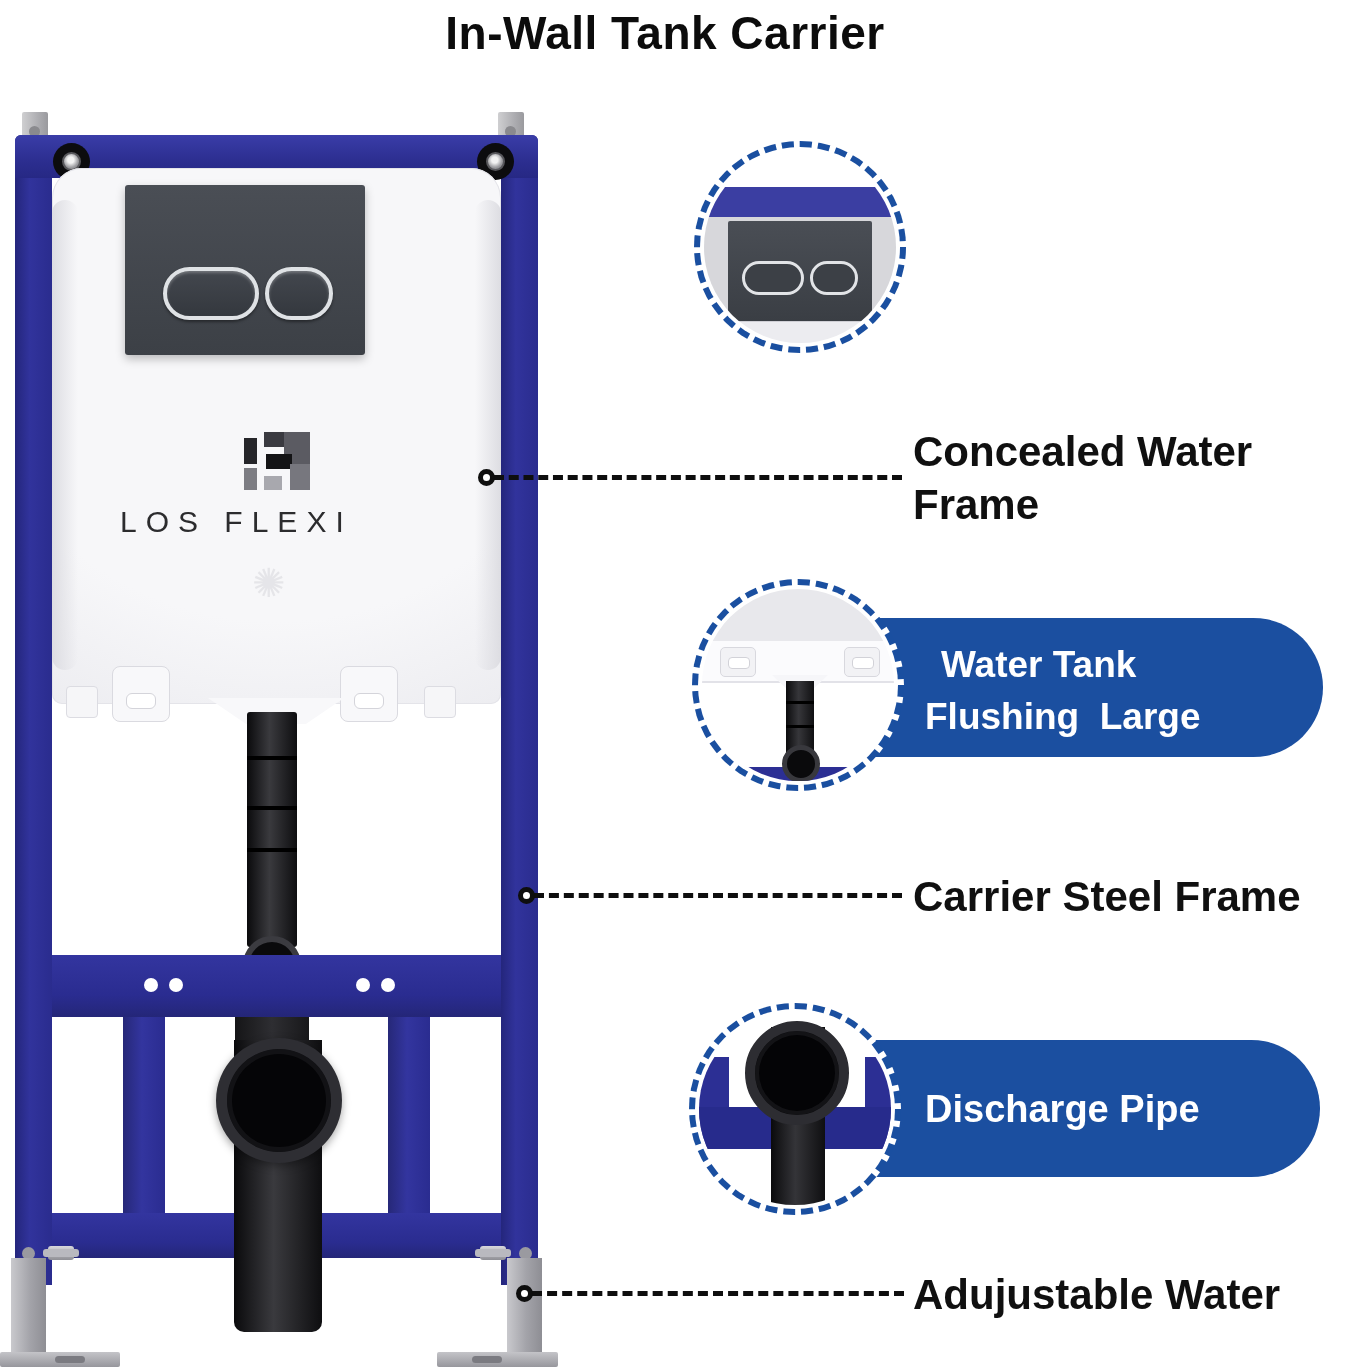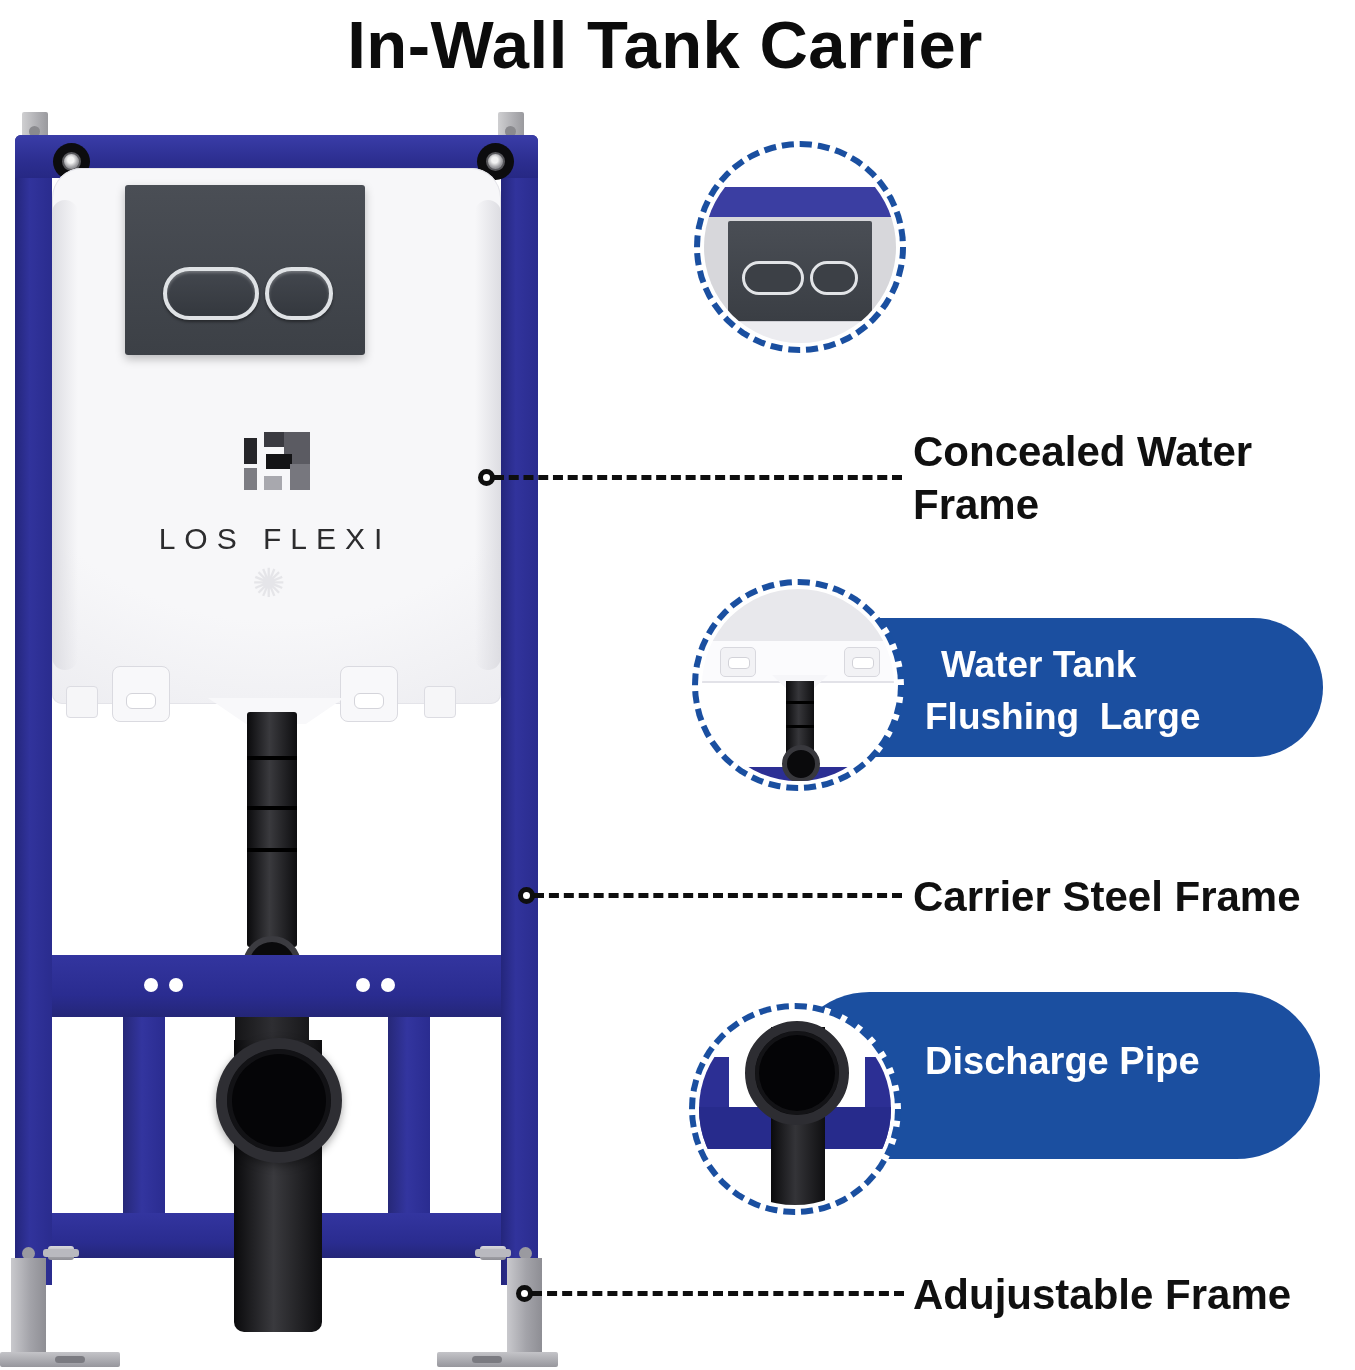--- a/index.html
+++ b/index.html
@@ -1,21 +1,21 @@
 <!DOCTYPE html>
 <html><head>
 <meta charset="utf-8">
 <style>
   html,body{margin:0;padding:0;background:#ffffff;}
   body{font-family:"Liberation Sans", sans-serif;}
   #stage{position:relative;width:1355px;height:1370px;background:#ffffff;overflow:hidden;}
   .abs{position:absolute;}
 
   
-  .title{left:0;top:6px;width:1330px;text-align:center;font-size:67px;font-weight:800;
+  .title{left:0;top:6px;width:1330px;text-align:center;font-size:46px;font-weight:800;
          color:#0c0c0c;letter-spacing:0.5px;}
 
   
   .rail{background:linear-gradient(90deg,#24267c,#31339c 40%,#2a2c8e);}
   .rail-left{left:15px;top:135px;width:37px;height:1150px;border-radius:6px 0 0 3px;}
   .rail-right{left:501px;top:135px;width:37px;height:1150px;border-radius:0 6px 3px 0;}
   .top-bar{left:15px;top:135px;width:523px;height:43px;border-radius:6px 6px 0 0;
            background:linear-gradient(180deg,#3a3da8,#2c2e90 60%,#262884);}
   .cross-bar{left:52px;background:linear-gradient(180deg,#33359f,#2a2c90 65%,#242678);width:449px;}
   .bar1{top:955px;height:62px;}
@@ -49,21 +49,21 @@
 
   .logo-mark{left:244px;top:432px;width:66px;height:62px;}
   .logo-mark div{position:absolute;}
   .lm1{left:0;top:6px;width:13px;height:26px;background:#26262a;}
   .lm2{left:0;top:36px;width:13px;height:22px;background:#7d7d83;}
   .lm3{left:20px;top:0;width:20px;height:15px;background:#3a3a40;}
   .lm4{left:40px;top:0;width:26px;height:32px;background:#5b5b62;}
   .lm5{left:22px;top:22px;width:26px;height:15px;background:#141416;}
   .lm6{left:46px;top:32px;width:20px;height:26px;background:#77777e;}
   .lm7{left:20px;top:44px;width:18px;height:14px;background:#a8a8ae;}
-  .logo-text{left:120px;top:522px;width:310px;text-align:center;font-size:30px;font-weight:400;
+  .logo-text{left:120px;top:505px;width:310px;font-size:30px;font-weight:400;
         letter-spacing:9px;color:#2c2c2e;}
   .watermark{left:252px;top:560px;font-size:40px;color:#9a9aa2;opacity:0.18;}
 
   
   .tank-tab{top:686px;width:30px;height:30px;background:#f6f6f8;border:1px solid #dcdce2;border-radius:4px;}
   .tank-bracket{top:666px;width:56px;height:54px;background:#f8f8fa;border:1px solid #dadae0;border-radius:8px;}
   .tank-bracket .slot{position:absolute;left:13px;top:26px;width:28px;height:14px;border-radius:6px;
         background:#ffffff;border:1px solid #d4d4da;}
   .funnel{left:208px;top:698px;width:136px;height:26px;background:#f8f8fa;
         clip-path:polygon(0 0,100% 0,72% 100%,28% 100%);}
@@ -250,30 +250,30 @@
       <div class="abs c2-ring" style="top:112px;"></div>
       <div class="abs c2-ring" style="top:136px;"></div>
       <div class="abs c2-elbow"></div>
     </div>
   </div>
 
   <div class="abs leader" style="left:534px;top:893px;width:368px;"></div>
   <div class="abs leader-dot" style="left:518px;top:887px;"></div>
   <div class="abs black-label" style="left:913px;top:870px;">Carrier Steel Frame</div>
 
-  <div class="abs pill" style="left:786px;top:992px;width:534px;height:167px;">
+  <div class="abs pill" style="left:786px;top:1040px;width:534px;height:137px;">
     <div class="pill-text" style="left:139px;top:48px;font-size:38px;">Discharge Pipe</div>
   </div>
   <div class="abs dash-circle" style="left:689px;top:1003px;width:212px;height:212px;">
     <div class="circle-inner">
       <div class="abs c3-vband-l"></div>
       <div class="abs c3-vband-r"></div>
       <div class="abs c3-hband"></div>
       <div class="abs c3-pipe"></div>
       <div class="abs c3-circle"></div>
     </div>
   </div>
 
   <div class="abs leader" style="left:532px;top:1291px;width:372px;"></div>
   <div class="abs leader-dot" style="left:516px;top:1285px;"></div>
-  <div class="abs black-label" style="left:913px;top:1268px;">Adujustable Frame</div>
+  <div class="abs black-label" style="left:913px;top:1268px;">Adujustable Water</div>
 
 </div>
 
 </body></html>

